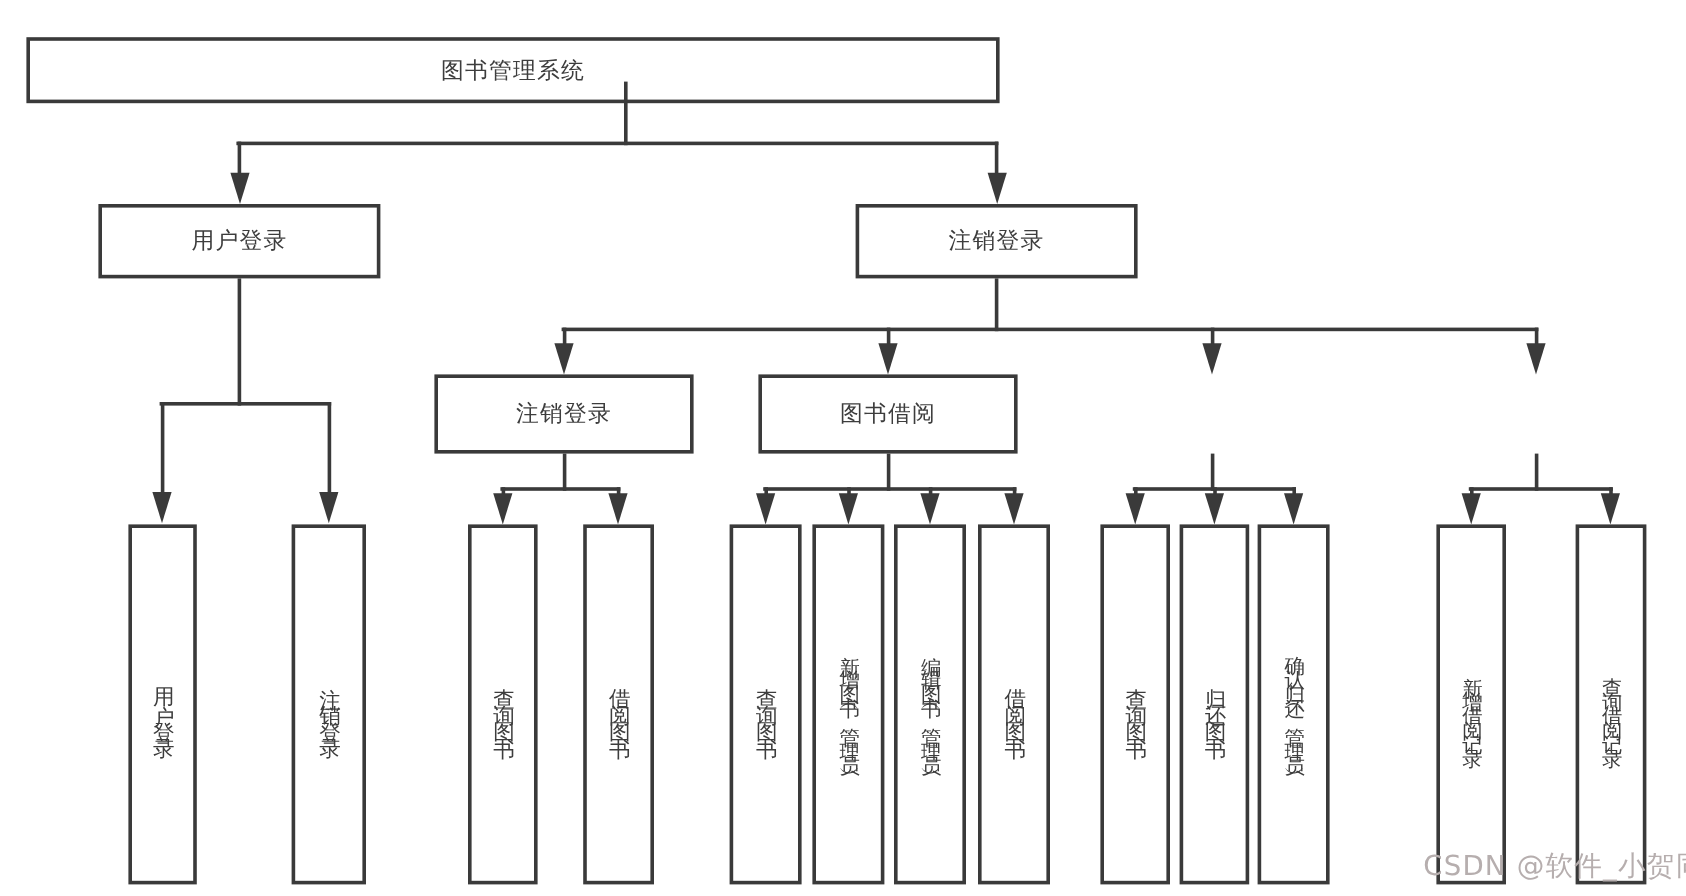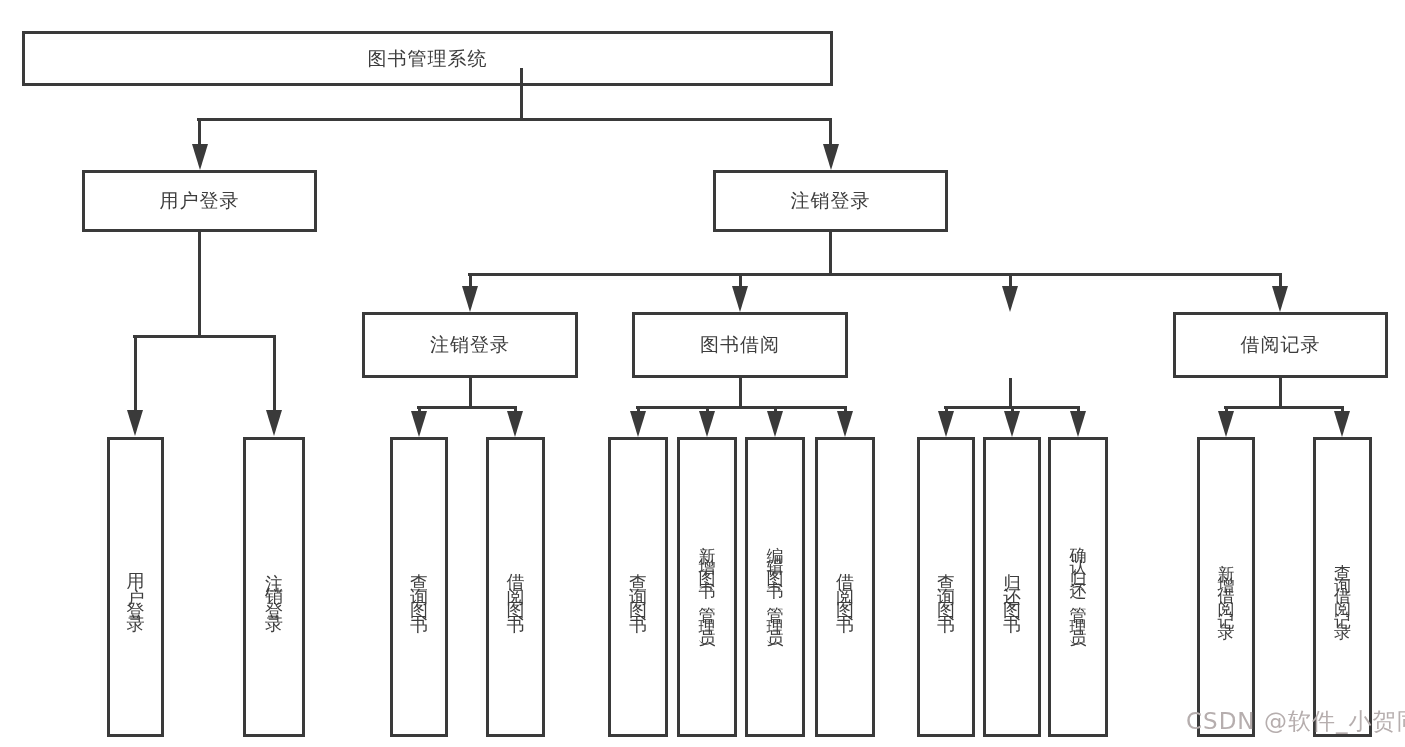--- a/index.html
+++ b/index.html
@@ -70,23 +70,20 @@
   <div class="vl" style="left:1009px;top:273px;height:14px"></div>
   <div class="arrow" style="left:1002px;top:286px"></div>
   <div class="vl" style="left:1279px;top:273px;height:14px"></div>
   <div class="arrow" style="left:1272px;top:286px"></div>
 
   <div class="box hbox" style="left:362px;top:312px;width:216px;height:66px">
     <span>注销登录</span>
   </div>
   <div class="box hbox" style="left:632px;top:312px;width:216px;height:66px">
     <span>图书借阅</span>
-  </div>
-  <div class="box hbox" style="left:1173px;top:312px;width:215px;height:66px">
-    <span>借阅记录</span>
   </div>
 
   <div class="vl" style="left:469px;top:378px;height:31px"></div>
   <div class="hl" style="left:417px;top:406px;width:100px"></div>
   <div class="vl" style="left:418px;top:406px;height:8px"></div>
   <div class="arrow" style="left:411px;top:411px"></div>
   <div class="vl" style="left:514px;top:406px;height:8px"></div>
   <div class="arrow" style="left:507px;top:411px"></div>
 
   <div class="vl" style="left:739px;top:378px;height:31px"></div>

